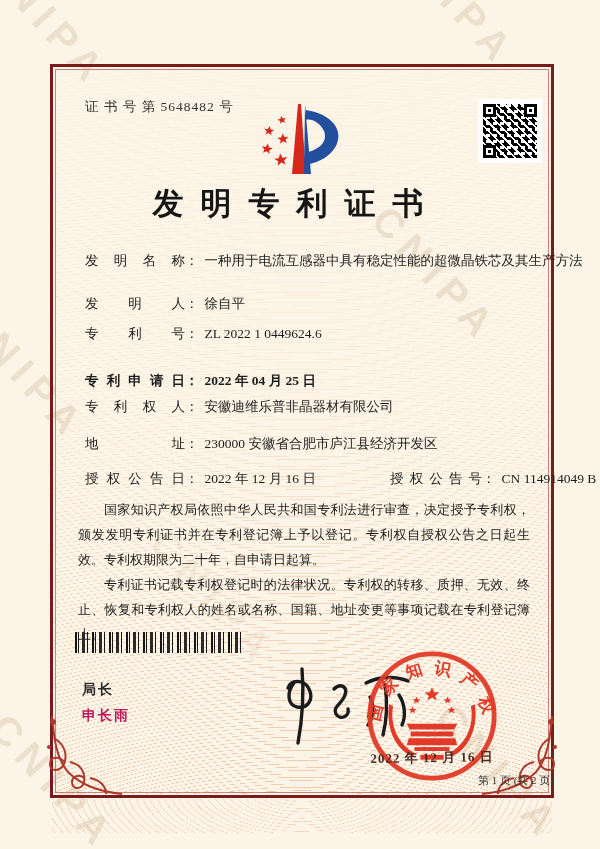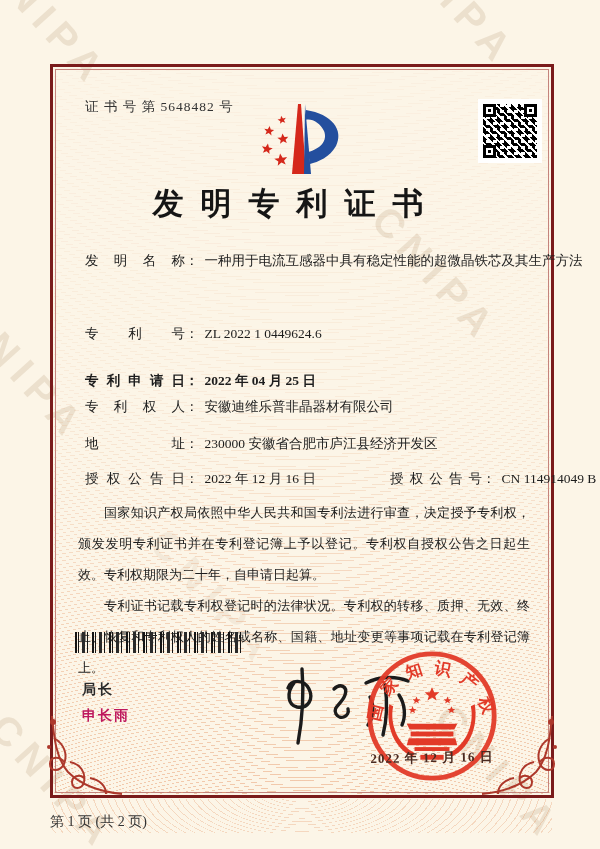--- a/index.html
+++ b/index.html
@@ -78,21 +78,21 @@
     display:inline-block;width:100px;
     text-align:justify;text-align-last:justify;
     vertical-align:top;
   }
   .val{margin-left:6px;}
   .pair2{position:absolute;left:305px;top:0;}
   .pair2 .lbl{width:92px;}
 
   .body-text{
     position:absolute;left:78px;top:497px;width:452px;
-    font-size:13px;line-height:31px;color:#1c1c1c;
+    font-size:13px;line-height:25px;color:#1c1c1c;
     text-align:justify;
   }
   .body-text p{margin:0;text-indent:2em;}
 
   .barcode{
     position:absolute;left:75px;top:632px;width:168px;height:21px;
     background:
       repeating-linear-gradient(90deg,
         #151515 0 2px, rgba(0,0,0,0) 2px 3px,
         #151515 3px 4px, rgba(0,0,0,0) 4px 7px,
@@ -105,22 +105,22 @@
   .signature{position:absolute;left:272px;top:663px;z-index:6;}
 
   .seal{position:absolute;left:364px;top:648px;z-index:6;}
   .seal-date{
     position:absolute;left:356px;top:749px;width:152px;z-index:7;
     text-align:center;font-size:13px;font-weight:bold;color:#4a2a21;
     letter-spacing:1px;transform:rotate(-1deg);
   }
 
   .page-num{
-    position:absolute;left:50px;top:773px;width:504px;text-align:left;
-    font-size:14px;color:#333;margin-top:40px;
+    position:absolute;left:50px;top:773px;width:504px;text-align:right;
+    font-size:11px;color:#333;
   }
   .footer-note{
     position:absolute;left:0;top:807px;width:600px;text-align:center;
     font-size:12.5px;color:#222;z-index:5;letter-spacing:1px;
   }
 </style>
 </head>
 <body>
 
 <div class="page">
@@ -187,20 +187,23 @@
         <div class="finder f-tl"></div>
         <div class="finder f-tr"></div>
         <div class="finder f-bl"></div>
       </div>
     </div>
 
     <div class="doc-title">发明专利证书</div>
 
     <div class="row" style="top:252px;">
       <span class="lbl">发明名称</span><span>：</span><span class="val">一种用于电流互感器中具有稳定性能的超微晶铁芯及其生产方法</span>
+    </div>
+    <div class="row" style="top:295px;">
+      <span class="lbl">发明人</span><span>：</span><span class="val">徐自平</span>
     </div>
     <div class="row" style="top:325px;">
       <span class="lbl">专利号</span><span>：</span><span class="val">ZL 2022 1 0449624.6</span>
     </div>
     <div class="row" style="top:372px;font-weight:bold;">
       <span class="lbl">专利申请日</span><span>：</span><span class="val">2022 年 04 月 25 日</span>
     </div>
     <div class="row" style="top:398px;">
       <span class="lbl">专利权人</span><span>：</span><span class="val">安徽迪维乐普非晶器材有限公司</span>
     </div>

